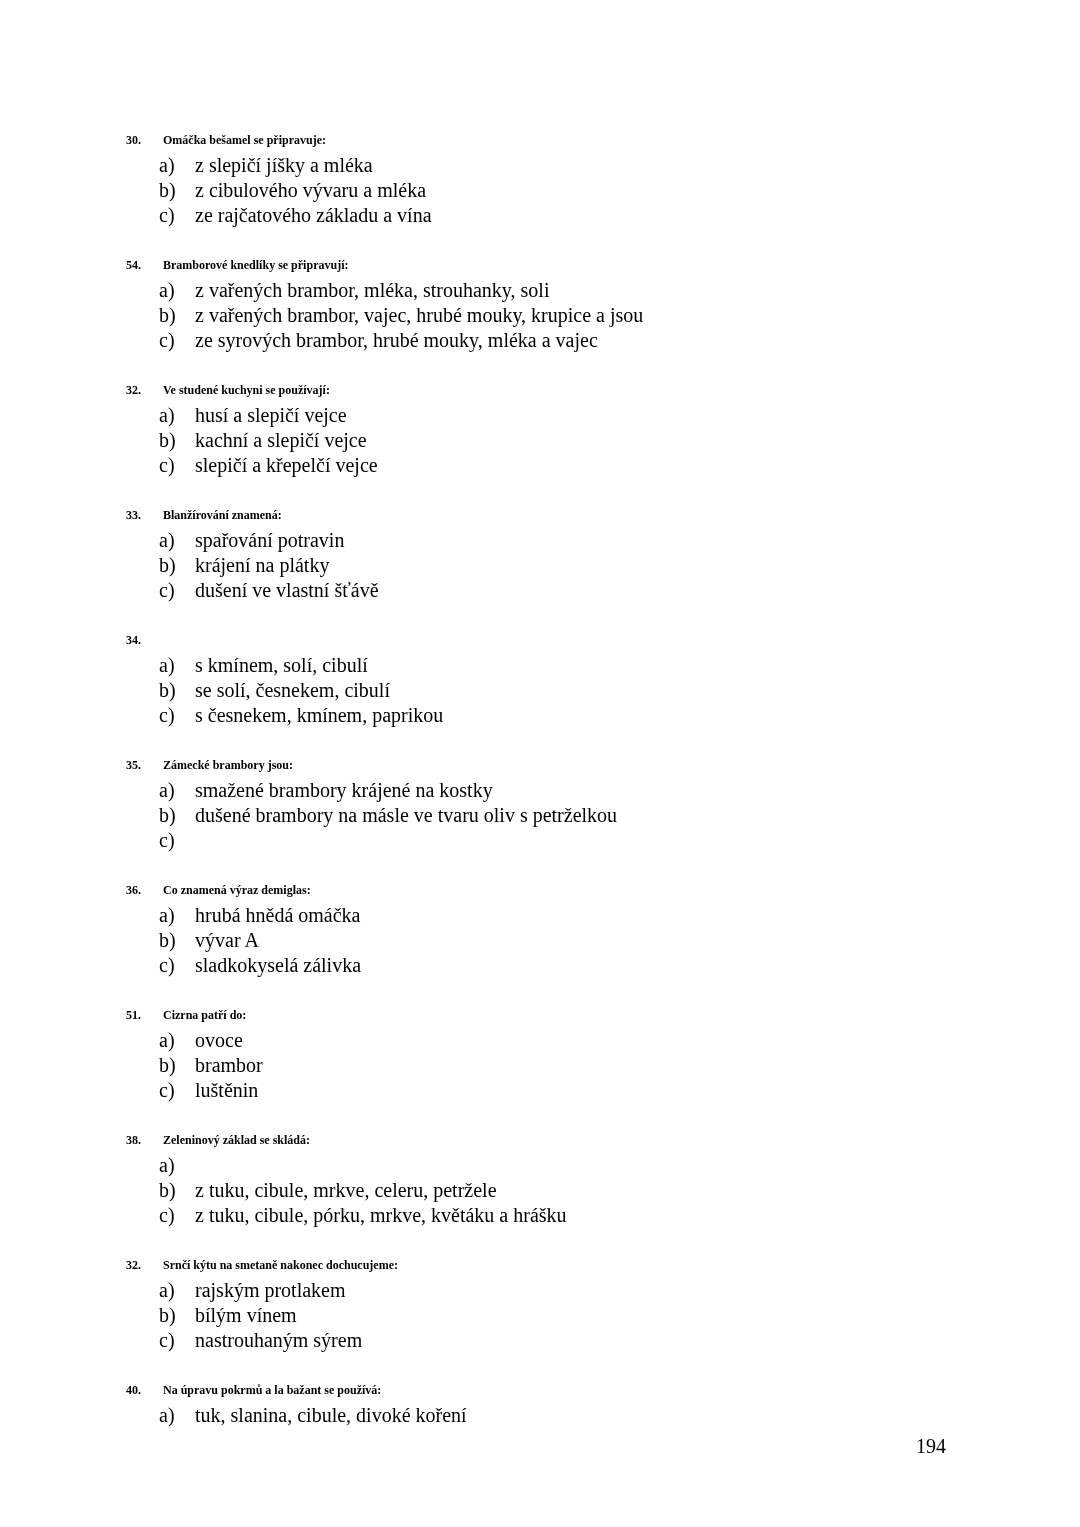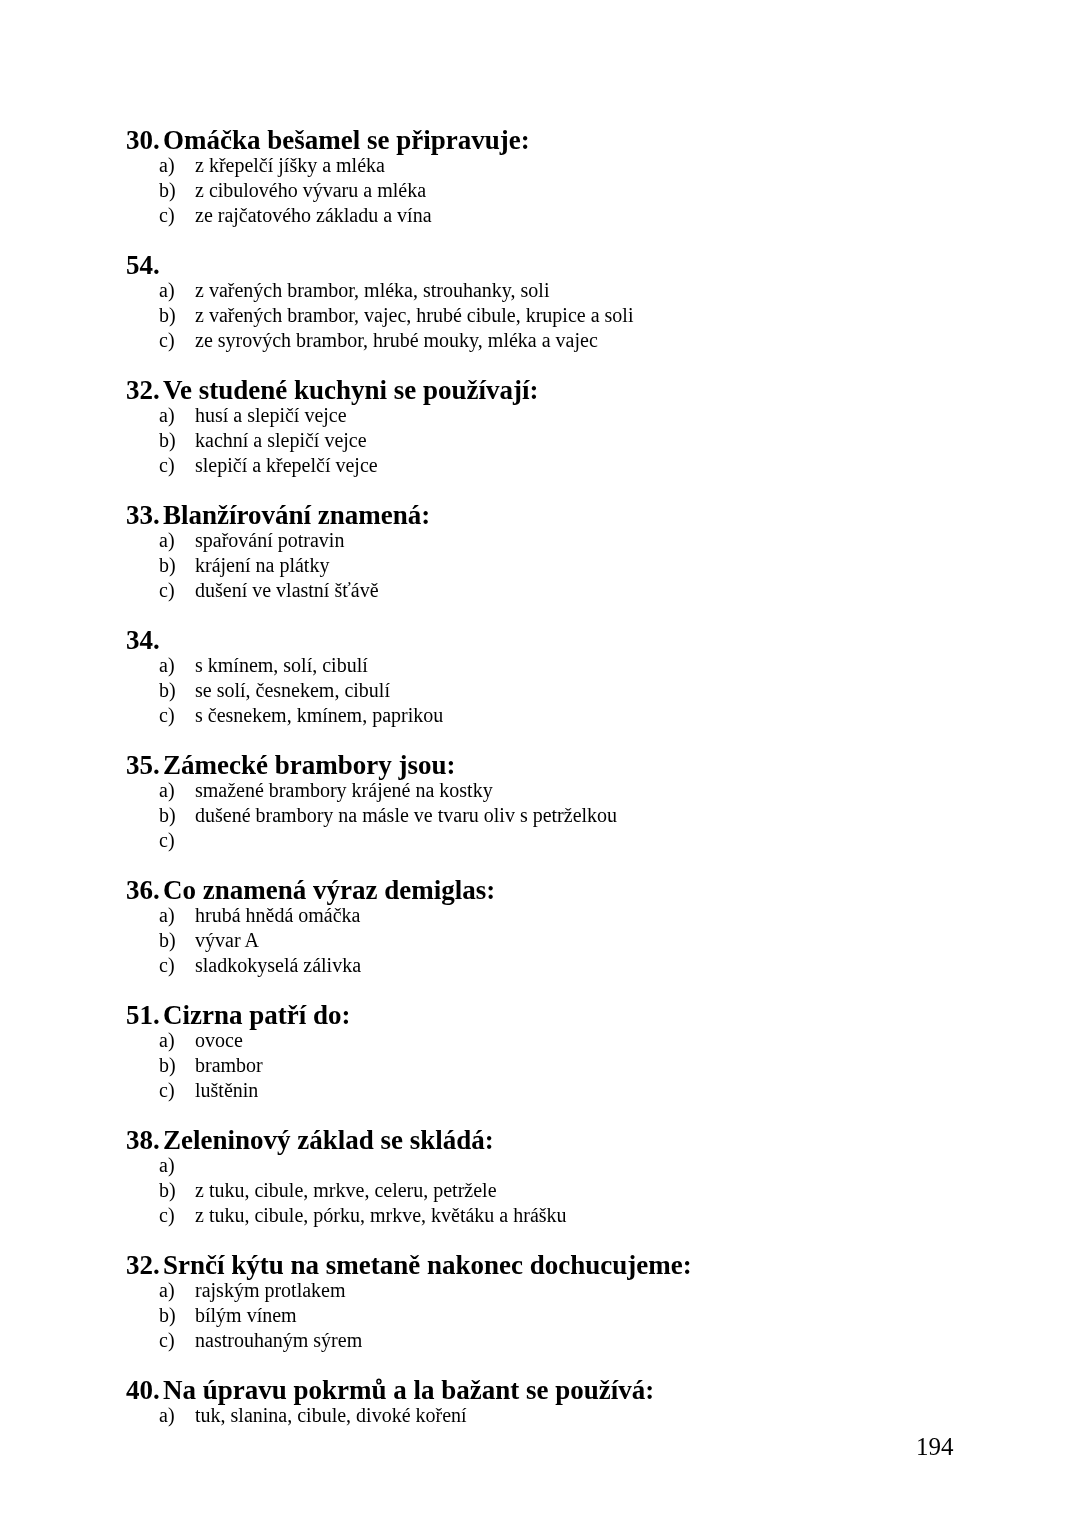--- a/index.html
+++ b/index.html
@@ -19,21 +19,21 @@
     left: 126px;
     top: 128px;
     width: 840px;
   }
   .question {
     margin-bottom: 25px;
   }
   .q-title {
     display: flex;
     font-weight: bold;
-    font-size: 27px;
+    font-size: 12px;
     line-height: 25px;
     white-space: nowrap;
   }
   .q-num {
     width: 37px;
     flex-shrink: 0;
   }
   .opt {
     display: flex;
     padding-left: 33px;
@@ -42,64 +42,65 @@
     white-space: nowrap;
   }
   .opt-letter {
     width: 36px;
     flex-shrink: 0;
   }
   .page-number {
     position: absolute;
     left: 916px;
     top: 1434px;
-    font-size: 25px;
+    font-size: 20px;
     line-height: 25px;
   }
 </style>
 </head>
 <body>
 
 <div class="content" id="questions">
   <div class="question">
     <div class="q-title">
       <span class="q-num">30.</span>
         <span class="q-text">Omáčka bešamel se připravuje:</span>
     </div>
     <div class="options">
   <div class="opt">
     <span class="opt-letter">a)</span>
-          <span class="opt-text">z křepelčí jíšky a mléka</span>
+          <span class="opt-text">z slepičí jíšky a mléka</span>
   </div>
 
   <div class="opt">
     <span class="opt-letter">b)</span>
           <span class="opt-text">z cibulového vývaru a mléka</span>
   </div>
 
   <div class="opt">
     <span class="opt-letter">c)</span>
           <span class="opt-text">ze rajčatového základu a vína</span>
   </div>
 </div>
   </div>
 
   <div class="question">
     <div class="q-title">
       <span class="q-num">54.</span>
+        <span class="q-text">Bramborové knedlíky se připravují:</span>
     </div>
     <div class="options">
   <div class="opt">
     <span class="opt-letter">a)</span>
           <span class="opt-text">z vařených brambor, mléka, strouhanky, soli</span>
   </div>
 
   <div class="opt">
     <span class="opt-letter">b)</span>
-          <span class="opt-text">z vařených brambor, vajec, hrubé cibule, krupice a soli</span>
+          <span class="opt-text">z vařených brambor, vajec, hrubé mouky, krupice a jsou</span>
   </div>
 
   <div class="opt">
     <span class="opt-letter">c)</span>
           <span class="opt-text">ze syrových brambor, hrubé mouky, mléka a vajec</span>
   </div>
 </div>
   </div>
 
   <div class="question">

